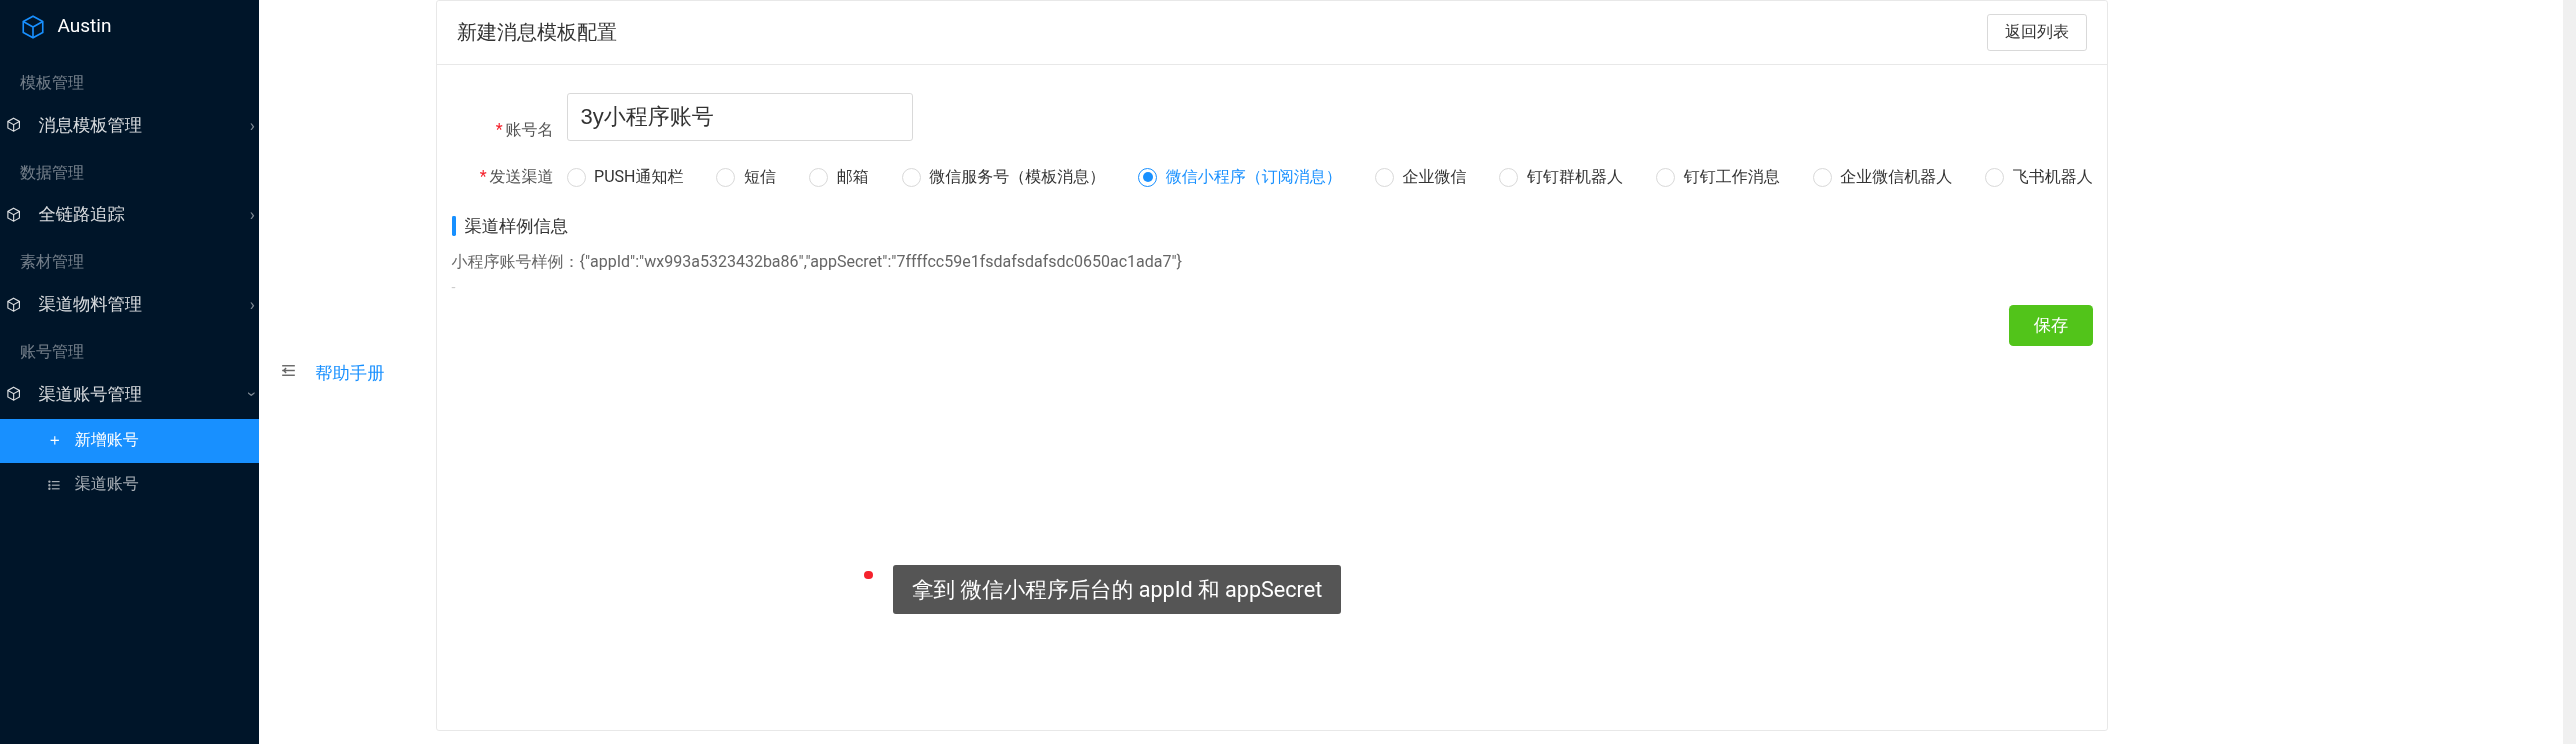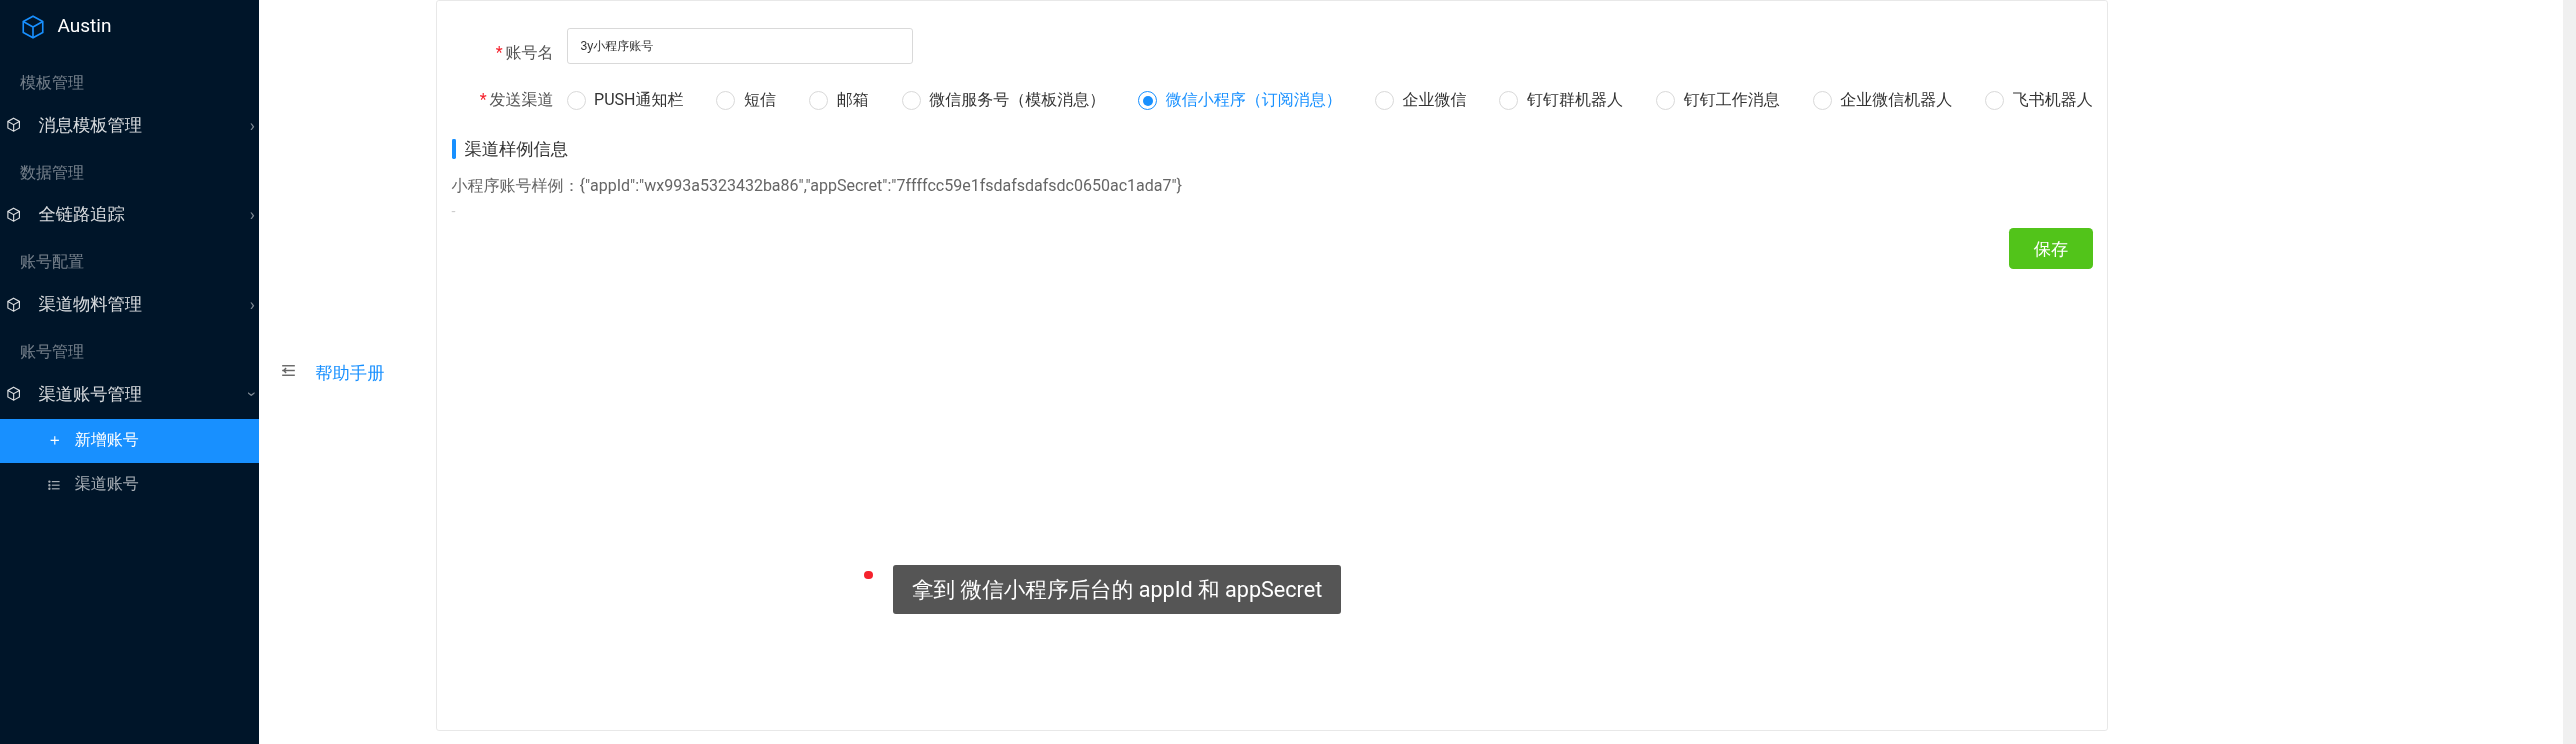--- a/index.html
+++ b/index.html
@@ -28,21 +28,21 @@
 .panel-header{display:flex;align-items:center;padding:13px 20px;border-bottom:0.7px solid #e8e8e8}
 .panel-title{font-size:20px;font-weight:500;color:#333}
 .back-btn{margin-left:auto;border:0.7px solid #d9d9d9;background:#fff;padding:7.2px 17.3px;border-radius:2.9px;cursor:pointer;font-size:16px;color:#333}
 .panel-body{padding:14.4px 14.4px 17.3px}
 .section-title{display:flex;align-items:center;font-size:17.3px;font-weight:500;margin:4.3px 0 14.4px;color:#333}
 .section-title::before{content:"";display:inline-block;width:4.3px;height:20px;background:#1890ff;margin-right:8.6px;border-radius:1.4px}
 .form-row{display:flex;align-items:flex-end;margin:13px 0 26px}
 .form-row2{display:flex;align-items:center;margin:13px 0 5.8px}
 .form-label{width:115px;text-align:right;padding-right:13px;font-size:16px;color:#555}
 .req{color:#f5222d;margin-right:2.9px}
-.input{border:0.7px solid #d9d9d9;border-radius:2.9px;padding:10px 13px;font-size:12px;color:#333;width:346px;background:#fff}
+.input{border:0.7px solid #d9d9d9;border-radius:2.9px;padding:10px 13px;font-size:22px;color:#333;width:346px;background:#fff}
 .input.config{width:447px;white-space:nowrap;overflow:hidden;text-overflow:ellipsis}
 .radio-group{display:flex;flex-wrap:wrap;gap:33px;align-items:center}
 .radio{display:flex;align-items:center;gap:8.6px;cursor:pointer;font-size:16px;color:#333}
 .radio .dot{width:19px;height:19px;border:0.7px solid #d9d9d9;border-radius:50%;display:flex;align-items:center;justify-content:center;flex-shrink:0}
 .radio.selected{color:#1890ff}
 .radio.selected .dot{border-color:#1890ff}
 .radio.selected .dot::after{content:"";width:10px;height:10px;background:#1890ff;border-radius:50%}
 .sample-text{font-size:16px;color:#666;margin:8.6px 0 5.8px}
 .dash{color:#ccc;font-size:14.4px;margin-top:5.8px}
 .save-row{display:flex;justify-content:flex-end;margin-top:8.6px}
@@ -83,21 +83,21 @@
       <span class="icon">
           <svg width="17.3" height="17.3" viewBox="0 0 24 24" fill="none" stroke="currentColor" stroke-width="1.6">
             <path d="M12 3l8 4.5v9L12 21l-8-4.5v-9L12 3z"></path>
             <path d="M4 7.5L12 12l8-4.5M12 12v9"></path>
           </svg>
         </span>
       <span class="label">全链路追踪</span>
       <span class="chev">›</span>
     </div>
 
-    <div class="menu-label">账号配置</div>
+    <div class="menu-label">素材管理</div>
     <div class="menu-item">
       <span class="icon">
           <svg width="17.3" height="17.3" viewBox="0 0 24 24" fill="none" stroke="currentColor" stroke-width="1.6">
             <path d="M12 3l8 4.5v9L12 21l-8-4.5v-9L12 3z"></path>
             <path d="M4 7.5L12 12l8-4.5M12 12v9"></path>
           </svg>
         </span>
       <span class="label">渠道物料管理</span>
       <span class="chev">›</span>
     </div>
@@ -140,20 +140,24 @@
             <line x1="4" y1="12" x2="20" y2="12"></line>
             <line x1="4" y1="18" x2="20" y2="18"></line>
             <polyline points="9 9 6 12 9 15"></polyline>
           </svg>
       </span>
       <a class="help-link">帮助手册</a>
     </div>
 
 
     <div class="panel">
+      <div class="panel-header">
+        <div class="panel-title">新建消息模板配置</div>
+        <button class="back-btn">返回列表</button>
+      </div>
       <div class="panel-body">
 
         <div class="form-row">
           <div class="form-label"><span class="req">*</span><span>账号名</span></div>
           <input class="input" value="3y小程序账号" style="">
         </div>
 
         <div class="form-row">
           <div class="form-label"><span class="req">*</span><span>发送渠道</span></div>
           <div class="radio-group" id="radio-group">

